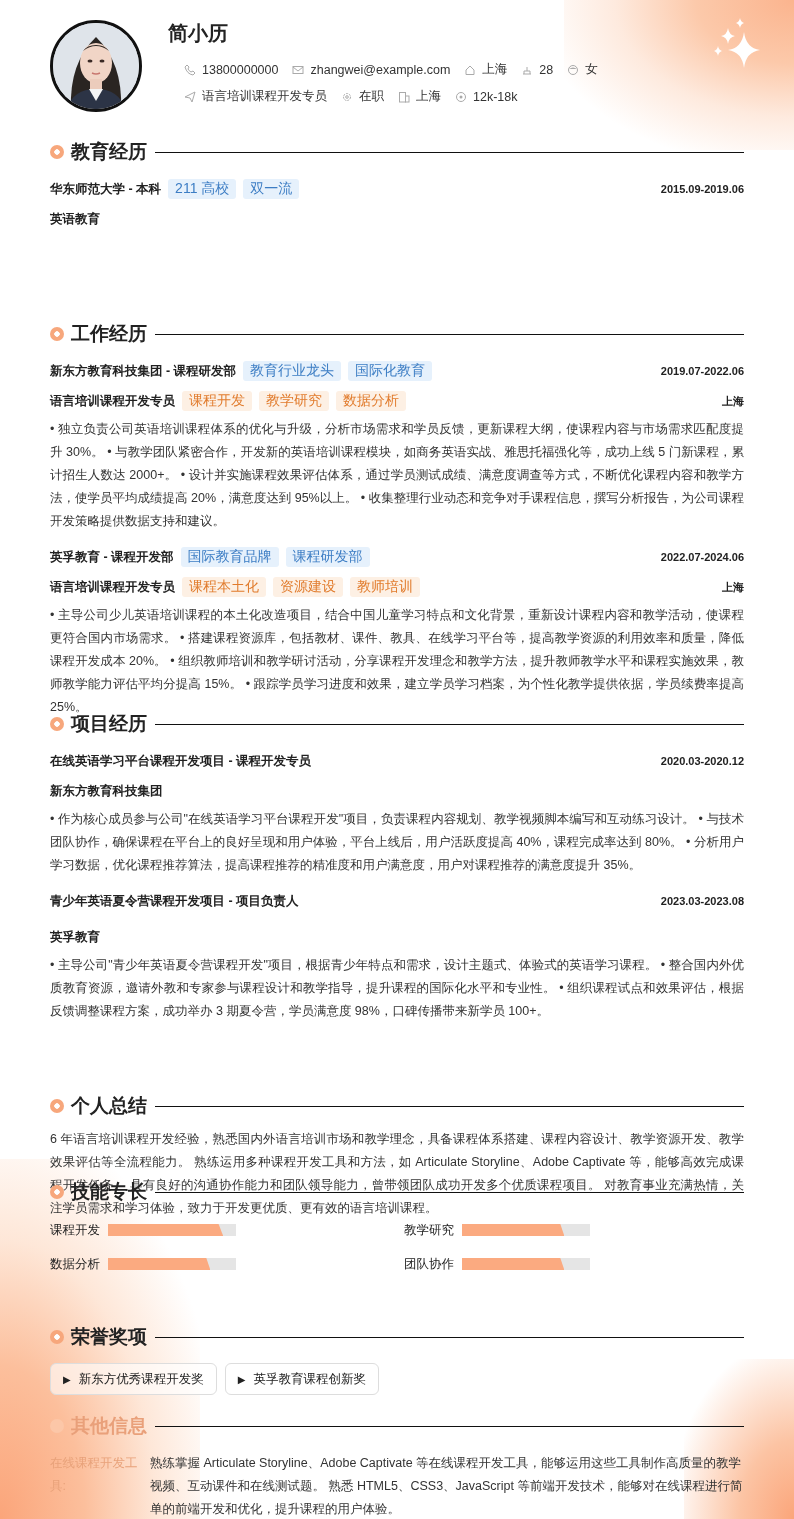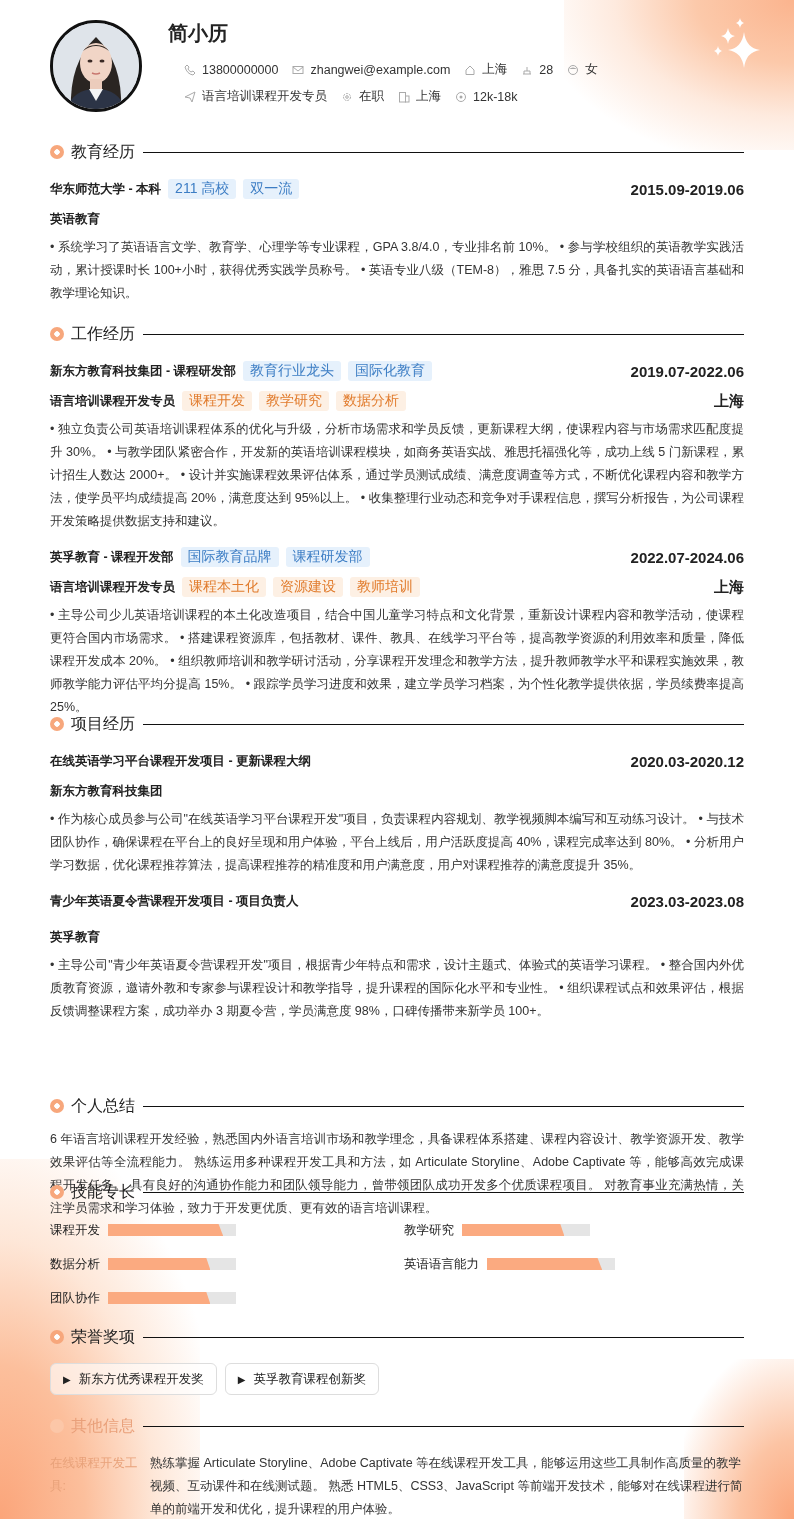--- a/index.html
+++ b/index.html
@@ -44,30 +44,30 @@
   .ico { width: 12px; height: 12px; margin-right: 6px; display: inline-block; }
 
   
   .section { position: absolute; left: 50px; width: 694px; }
   .sec-head { display: flex; align-items: center; height: 20px; }
   .sec-icon {
     width: 14px; height: 14px; border-radius: 50%;
     background: radial-gradient(circle at 50% 50%, #fff 0 25%, #f7a77c 30% 100%);
     margin-right: 7px;
   }
-  .sec-title { font-size: 16px; font-weight: normal; color: #222; margin-right: 8px; }
+  .sec-title { font-size: 19px; font-weight: bold; color: #222; margin-right: 8px; }
   .sec-line { flex: 1; height: 1px; background: #111; }
 
   .row { display: flex; align-items: center; justify-content: space-between; height: 20px; gap: 45px; }
   .row-left { display: flex; align-items: center; }
   .strong { font-weight: bold; font-size: 12.5px; color: #222; }
   .tag { font-size: 14px; padding: 1px 7px; border-radius: 3px; margin-left: 7px; }
   .tag.blue { background: #e6f1fc; color: #3c7dc4; }
   .tag.orange { background: #fdf0e4; color: #e17b2c; }
-  .date { font-weight: bold; font-size: 15px; color: #222; }
+  .date { font-weight: bold; font-size: 11px; color: #222; }
   .para { font-size: 12.5px; line-height: 23px; color: #333; text-align: justify; }
 
   .skills { display: grid; grid-template-columns: 354px 340px; row-gap: 14px; }
   .skill { display: flex; align-items: center; height: 20px; }
   .skill-name { font-size: 12.5px; color: #222; margin-right: 8px; white-space: nowrap; }
   .bar { width: 128px; height: 12px; background: #e5e5e5; position: relative; }
   .bar-fill { position: absolute; left: 0; top: 0; height: 12px; background: #fbaa80; clip-path: polygon(0 0, 96% 0, 100% 100%, 0 100%); }
 
   .award {
     display: inline-flex; align-items: center; height: 32px; padding: 0 12px;
@@ -185,21 +185,20 @@
     <div class="row-left">
       <span class="strong">华东师范大学 - 本科</span>
       <span class="tag blue">211 高校</span>
       <span class="tag blue">双一流</span>
     </div>
     <span class="date">2015.09-2019.06</span>
   </div>
   <div class="row" style="margin-top:10px;">
     <span class="strong">英语教育</span>
   </div>
-  <div class="para" style="margin-top:7px;">• 系统学习了英语语言文学、教育学、心理学等专业课程，GPA 3.8/4.0，专业排名前 10%。 • 参与学校组织的英语教学实践活动，累计授课时长 100+小时，获得优秀实践学员称号。 • 英语专业八级（TEM-8），雅思 7.5 分，具备扎实的英语语言基础和教学理论知识。</div>
 </div>
 
 <div class="section" style="top:324px;">
   <div class="sec-head">
     <span class="sec-icon"></span>
     <span class="sec-title">工作经历</span>
     <span class="sec-line"></span>
   </div>
 
   <div>
@@ -247,21 +246,21 @@
 
 <div class="section" style="top:714px;">
   <div class="sec-head">
     <span class="sec-icon"></span>
     <span class="sec-title">项目经历</span>
     <span class="sec-line"></span>
   </div>
 
   <div>
     <div class="row" style="margin-top:17px;">
-      <span class="strong">在线英语学习平台课程开发项目 - 更新课程大纲</span>
+      <span class="strong">在线英语学习平台课程开发项目 - 课程开发专员</span>
       <span class="date">2020.03-2020.12</span>
     </div>
     <div class="row" style="margin-top:10px;">
       <span class="strong">新东方教育科技集团</span>
     </div>
     <div class="para" style="margin-top:7px;">• 作为核心成员参与公司"在线英语学习平台课程开发"项目，负责课程内容规划、教学视频脚本编写和互动练习设计。 • 与技术团队协作，确保课程在平台上的良好呈现和用户体验，平台上线后，用户活跃度提高 40%，课程完成率达到 80%。 • 分析用户学习数据，优化课程推荐算法，提高课程推荐的精准度和用户满意度，用户对课程推荐的满意度提升 35%。</div>
   </div>
 
   <div>
     <div class="row" style="margin-top:14px;">
@@ -303,26 +302,20 @@
           <div class="bar-fill" style="width:80%;"></div>
         </div>
     </div>
     <div class="skill">
       <span class="skill-name">数据分析</span>
       <div class="bar">
           <div class="bar-fill" style="width:80%;"></div>
         </div>
     </div>
     <div class="skill">
-      <span class="skill-name">英语语言能力</span>
-      <div class="bar">
-          <div class="bar-fill" style="width:90%;"></div>
-        </div>
-    </div>
-    <div class="skill">
       <span class="skill-name">团队协作</span>
       <div class="bar">
           <div class="bar-fill" style="width:80%;"></div>
         </div>
     </div>
   </div>
 </div>
 
 <div class="section" style="top:1327px;">
   <div class="sec-head">

